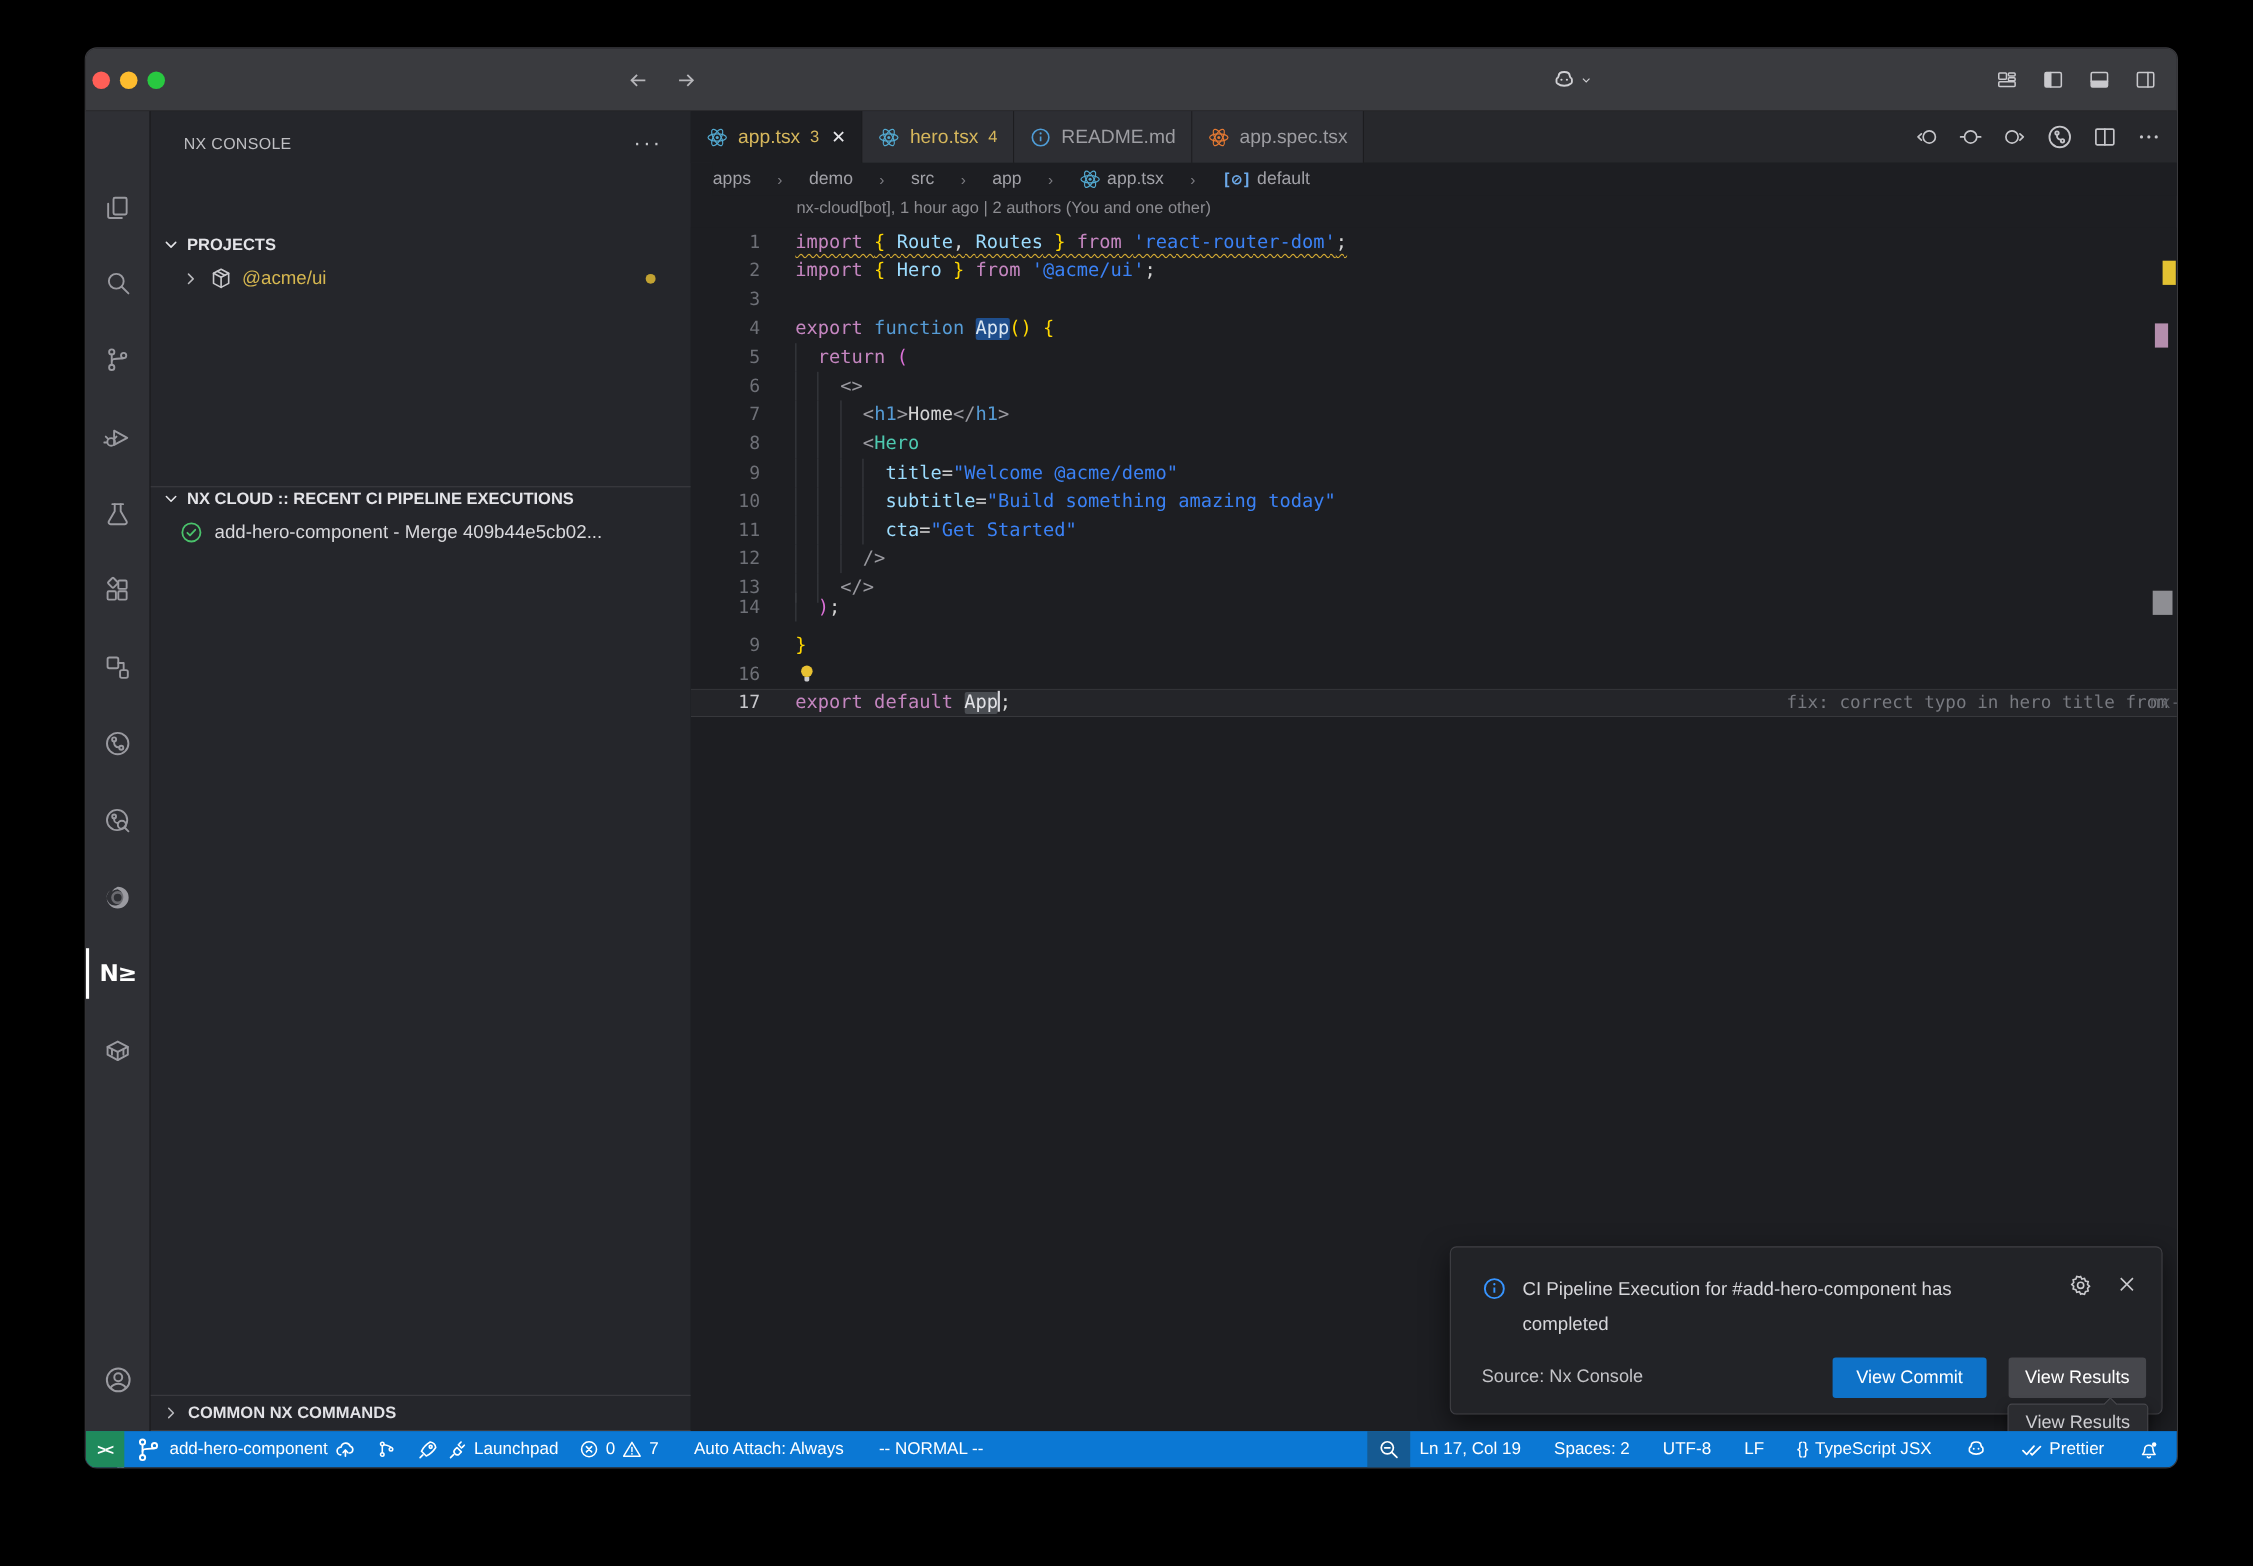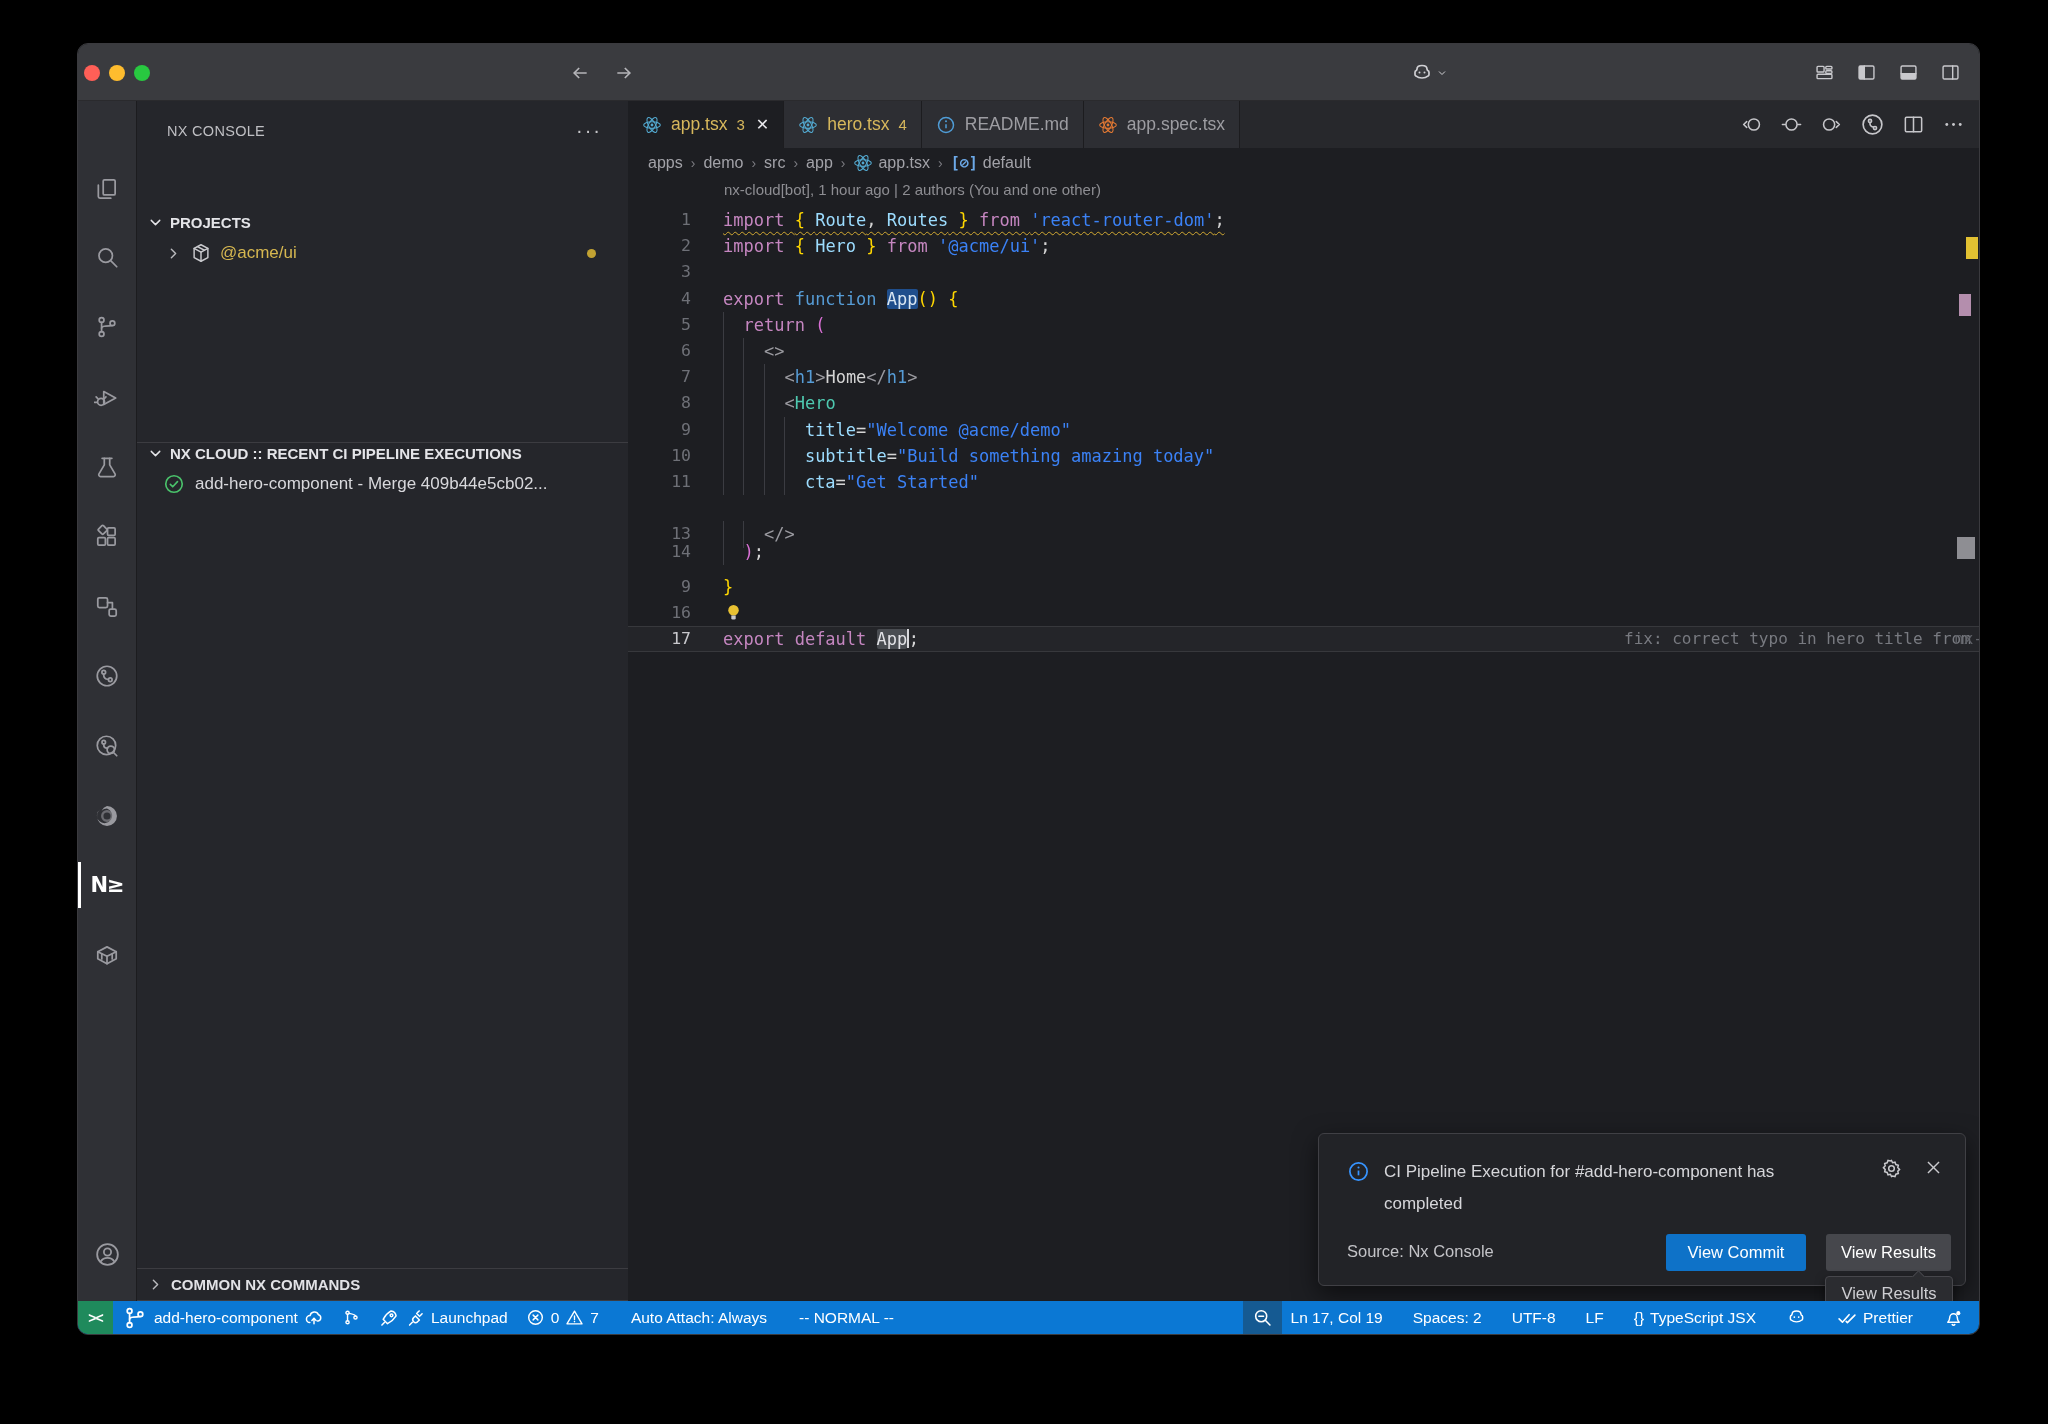--- a/index.html
+++ b/index.html
@@ -36,21 +36,21 @@
     padding-left:10px;color:#e2e2e6;font-weight:bold;font-size:15px;}
   
   #tabstrip{position:absolute;left:550px;top:57px;right:0;height:47px;background:#27282c;display:flex;}
   .tab{height:47px;display:flex;align-items:center;gap:9px;padding:0 14px;background:#2d2e33;border-right:1px solid #1c1c1f;
     font-size:17.5px;color:#9d9da2;}
   .tab.active{background:#1d1e22;}
   .tab .lbl-mod{color:#d6b75c;}
   .tab .badge{font-size:15px;color:#d6b75c;}
   .tab .closex{color:#e8e8ec;font-size:16px;margin-left:2px;}
   #ed-actions{position:absolute;right:14px;top:57px;height:47px;display:flex;align-items:center;gap:17px;color:#c6c6ca;}
-  #breadcrumbs{position:absolute;left:570px;top:104px;right:0;height:30px;display:flex;align-items:center;gap:8px;
+  #breadcrumbs{position:absolute;left:570px;top:104px;right:0;height:30px;display:flex;align-items:center;gap:24px;
     color:#a2a2a8;font-size:16px;background:#1d1e22;}
   #breadcrumbs .sep{color:#7c7c82;font-size:14px;}
   #breadcrumbs .bc{display:flex;align-items:center;gap:5px;}
   .sym-default{color:#6ca9e8;font-family:"DejaVu Sans Mono",monospace;font-size:15px;font-weight:bold;}
   #codelens{position:absolute;left:646px;top:137px;color:#8d8d92;font-size:15px;}
   
   #code{position:absolute;left:550px;top:163px;right:0;bottom:33px;background:#1d1e22;font-family:"DejaVu Sans Mono",monospace;font-size:17px;}
   .cl{position:absolute;left:0;width:100%;height:26.2px;white-space:pre;}
   .cl.current{background:rgba(255,255,255,.035);box-shadow:0 1px 0 rgba(255,255,255,.09) inset,0 -1px 0 rgba(255,255,255,.09) inset;}
   .lnum{position:absolute;left:0;width:63px;text-align:right;color:#6e7077;line-height:26.2px;font-size:16.5px;}
@@ -488,20 +488,21 @@
       <div class="cl" style="top: 26.2px;"><div class="lnum">2</div><span class="ltext"><span class="tk-k">import </span><span class="tk-b1">{ </span><span class="tk-v">Hero</span><span class="tk-b1"> }</span><span class="tk-k"> from </span><span class="tk-s">'@acme/ui'</span><span class="tk-p">;</span></span></div>
       <div class="cl" style="top: 52.4px;"><div class="lnum">3</div><span class="ltext"></span></div>
       <div class="cl" style="top: 78.6px;"><div class="lnum">4</div><span class="ltext"><span class="tk-k">export </span><span class="tk-f">function </span><span class="tk-hlb">App</span><span class="tk-b1">()</span><span class="tk-p"> </span><span class="tk-b1">{</span></span></div>
       <div class="cl" style="top: 104.8px;"><div class="lnum">5</div><span class="guide" style="left: 95px;"></span><span class="ltext"><span class="tk-p">  </span><span class="tk-k">return </span><span class="tk-b2">(</span></span></div>
       <div class="cl" style="top: 131px;"><div class="lnum">6</div><span class="guide" style="left: 95px;"></span><span class="guide" style="left: 115.48px;"></span><span class="ltext"><span class="tk-p">    </span><span class="tk-g">&lt;&gt;</span></span></div>
       <div class="cl" style="top: 157.2px;"><div class="lnum">7</div><span class="guide" style="left: 95px;"></span><span class="guide" style="left: 115.48px;"></span><span class="guide" style="left: 135.96px;"></span><span class="ltext"><span class="tk-p">      </span><span class="tk-g">&lt;</span><span class="tk-t">h1</span><span class="tk-g">&gt;</span><span class="tk-p">Home</span><span class="tk-g">&lt;/</span><span class="tk-t">h1</span><span class="tk-g">&gt;</span></span></div>
       <div class="cl" style="top: 183.4px;"><div class="lnum">8</div><span class="guide" style="left: 95px;"></span><span class="guide" style="left: 115.48px;"></span><span class="guide" style="left: 135.96px;"></span><span class="ltext"><span class="tk-p">      </span><span class="tk-g">&lt;</span><span class="tk-c">Hero</span></span></div>
       <div class="cl" style="top: 209.6px;"><div class="lnum">9</div><span class="guide" style="left: 95px;"></span><span class="guide" style="left: 115.48px;"></span><span class="guide" style="left: 135.96px;"></span><span class="guide" style="left: 156.44px;"></span><span class="ltext"><span class="tk-p">        </span><span class="tk-v">title</span><span class="tk-p">=</span><span class="tk-s">"Welcome @acme/demo"</span></span></div>
       <div class="cl" style="top: 235.8px;"><div class="lnum">10</div><span class="guide" style="left: 95px;"></span><span class="guide" style="left: 115.48px;"></span><span class="guide" style="left: 135.96px;"></span><span class="guide" style="left: 156.44px;"></span><span class="ltext"><span class="tk-p">        </span><span class="tk-v">subtitle</span><span class="tk-p">=</span><span class="tk-s">"Build something amazing today"</span></span></div>
       <div class="cl" style="top: 262px;"><div class="lnum">11</div><span class="guide" style="left: 95px;"></span><span class="guide" style="left: 115.48px;"></span><span class="guide" style="left: 135.96px;"></span><span class="guide" style="left: 156.44px;"></span><span class="ltext"><span class="tk-p">        </span><span class="tk-v">cta</span><span class="tk-p">=</span><span class="tk-s">"Get Started"</span></span></div>
+      <div class="cl" style="top: 288.2px;"><div class="lnum">12</div><span class="guide" style="left: 95px;"></span><span class="guide" style="left: 115.48px;"></span><span class="guide" style="left: 135.96px;"></span><span class="ltext"><span class="tk-p">      </span><span class="tk-g">/&gt;</span></span></div>
       <div class="cl" style="top: 314.4px;"><div class="lnum">13</div><span class="guide" style="left: 95px;"></span><span class="guide" style="left: 115.48px;"></span><span class="ltext"><span class="tk-p">    </span><span class="tk-g">&lt;/&gt;</span></span></div>
       <div class="cl" style="top: 332px;"><div class="lnum">14</div><span class="guide" style="left: 95px;"></span><span class="ltext"><span class="tk-p">  </span><span class="tk-b2">)</span><span class="tk-p">;</span></span></div>
       <div class="cl" style="top: 366.8px;"><div class="lnum">9</div><span class="ltext"><span class="tk-b1">}</span></span></div>
       <div class="cl" style="top: 393px;"><div class="lnum">16</div><span class="ltext"></span><span class="bulb"><svg width="21" height="21" viewBox="0 0 24 24">
             <circle cx="12" cy="9.5" r="6" fill="#e8c132"></circle>
             <path d="M9.5 15.5h5v3a1.5 1.5 0 0 1-1.5 1.5h-2a1.5 1.5 0 0 1-1.5-1.5z" fill="#c9c9cd"></path>
           </svg></span></div>
       <div class="cl current" style="top: 419.2px;"><div class="lnum">17</div><span class="ltext"><span class="tk-k">export </span><span class="tk-k">default </span><span class="tk-hlg">App</span><span class="cursorbar"></span><span class="tk-p">;</span></span><span class="blame">fix: correct typo in hero title from "Welcmoe" to …, nx-cloud[bot] (1 hour ago)</span><span class="blame-r">nx-cloud[b</span></div>
       <div class="ruler-mark" style="right: 1px; top: 30px; width: 12px; height: 22px; background: rgb(226, 193, 50);"></div>
       <div class="ruler-mark" style="right: 8px; top: 87px; width: 12px; height: 22px; background: rgb(180, 142, 173);"></div>

